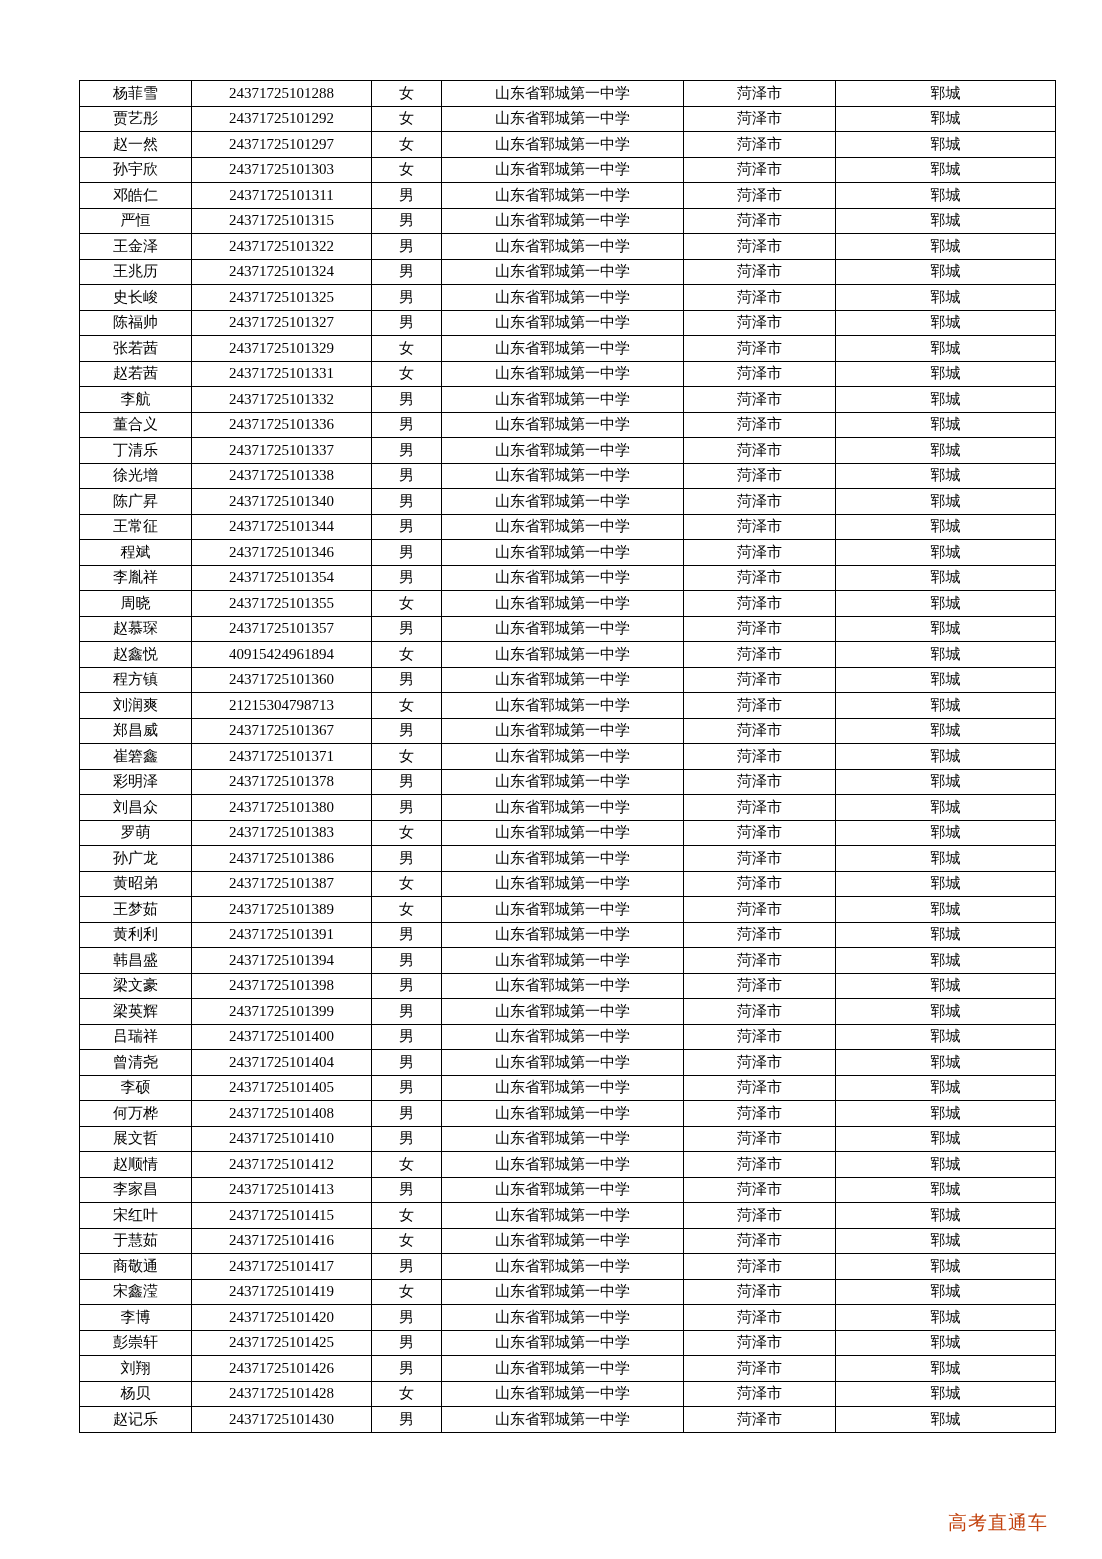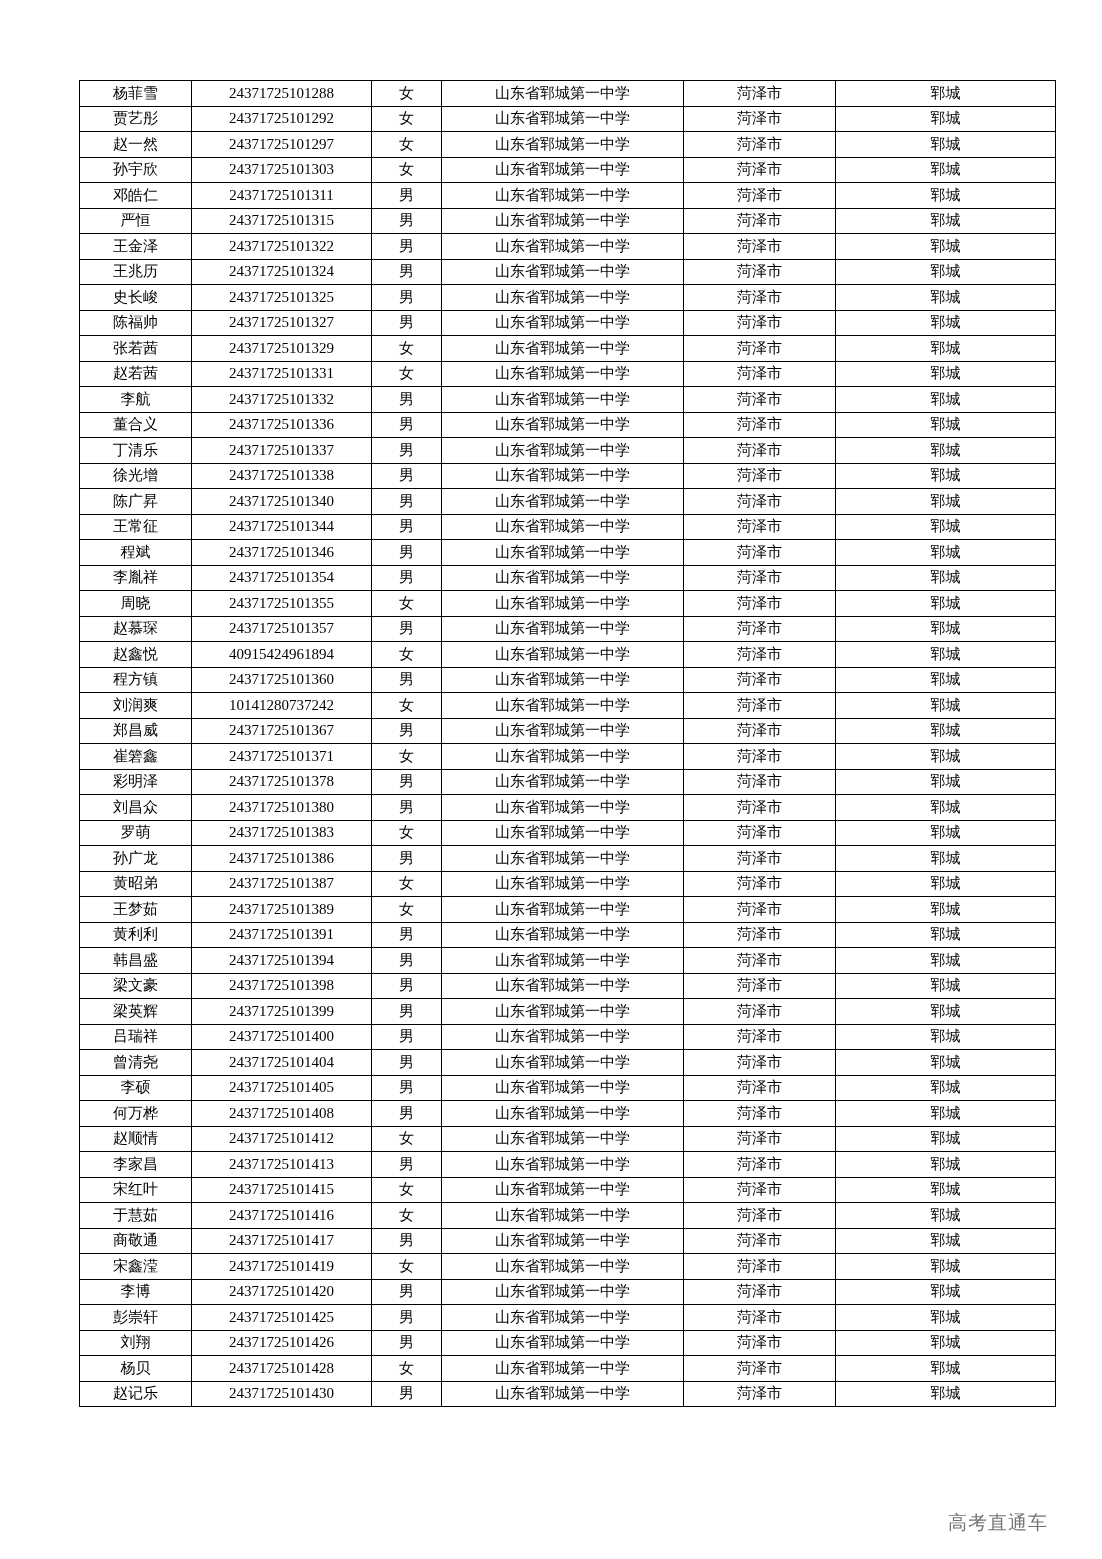--- a/index.html
+++ b/index.html
@@ -45,21 +45,21 @@
   col.c-gender   { width: 70px;  }
   col.c-school   { width: 242px; }
   col.c-city     { width: 152px; }
   col.c-district { width: 220px; }
   .watermark {
     position: absolute;
     right: 54px;
     top: 1510px;
     font-size: 19px;
     letter-spacing: 1px;
-    color: #737373;
+    color: #c2410c;
     font-family: "Liberation Sans", "DejaVu Sans", sans-serif;
   }
 </style>
 </head>
 <body>
 
 <div class="page">
 
   <table class="roster">
     <colgroup>
@@ -258,21 +258,21 @@
         <tr>
           <td>程方镇</td>
           <td>24371725101360</td>
           <td>男</td>
           <td>山东省郓城第一中学</td>
           <td>菏泽市</td>
           <td>郓城</td>
         </tr>
         <tr>
           <td>刘润爽</td>
-          <td>10141280737242</td>
+          <td>21215304798713</td>
           <td>女</td>
           <td>山东省郓城第一中学</td>
           <td>菏泽市</td>
           <td>郓城</td>
         </tr>
         <tr>
           <td>郑昌威</td>
           <td>24371725101367</td>
           <td>男</td>
           <td>山东省郓城第一中学</td>
@@ -387,20 +387,28 @@
           <td>李硕</td>
           <td>24371725101405</td>
           <td>男</td>
           <td>山东省郓城第一中学</td>
           <td>菏泽市</td>
           <td>郓城</td>
         </tr>
         <tr>
           <td>何万桦</td>
           <td>24371725101408</td>
+          <td>男</td>
+          <td>山东省郓城第一中学</td>
+          <td>菏泽市</td>
+          <td>郓城</td>
+        </tr>
+        <tr>
+          <td>展文哲</td>
+          <td>24371725101410</td>
           <td>男</td>
           <td>山东省郓城第一中学</td>
           <td>菏泽市</td>
           <td>郓城</td>
         </tr>
         <tr>
           <td>赵顺情</td>
           <td>24371725101412</td>
           <td>女</td>
           <td>山东省郓城第一中学</td>

